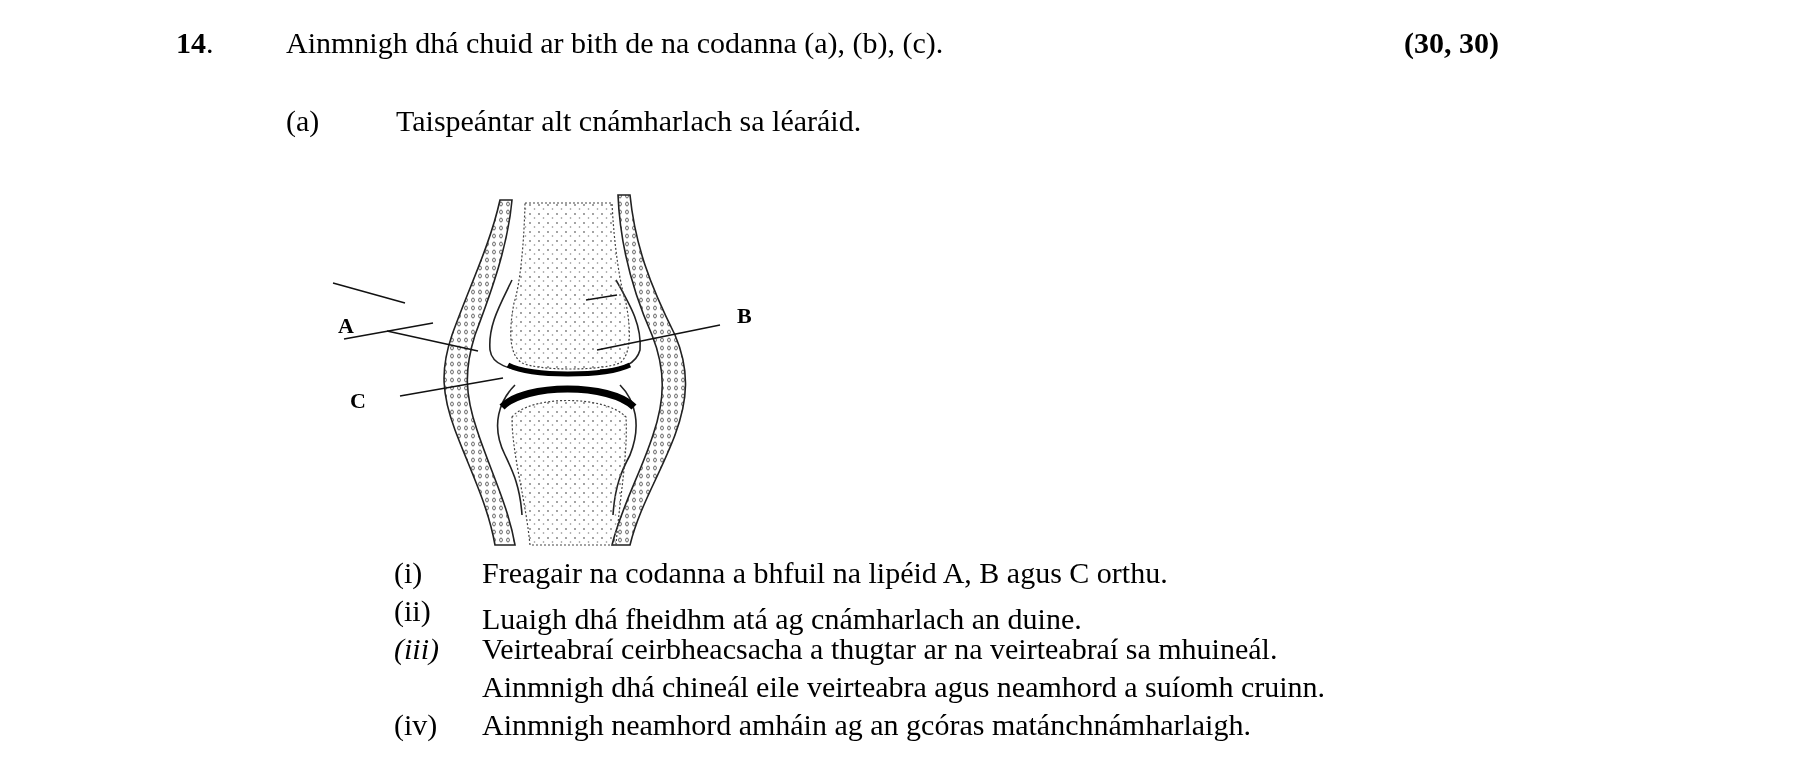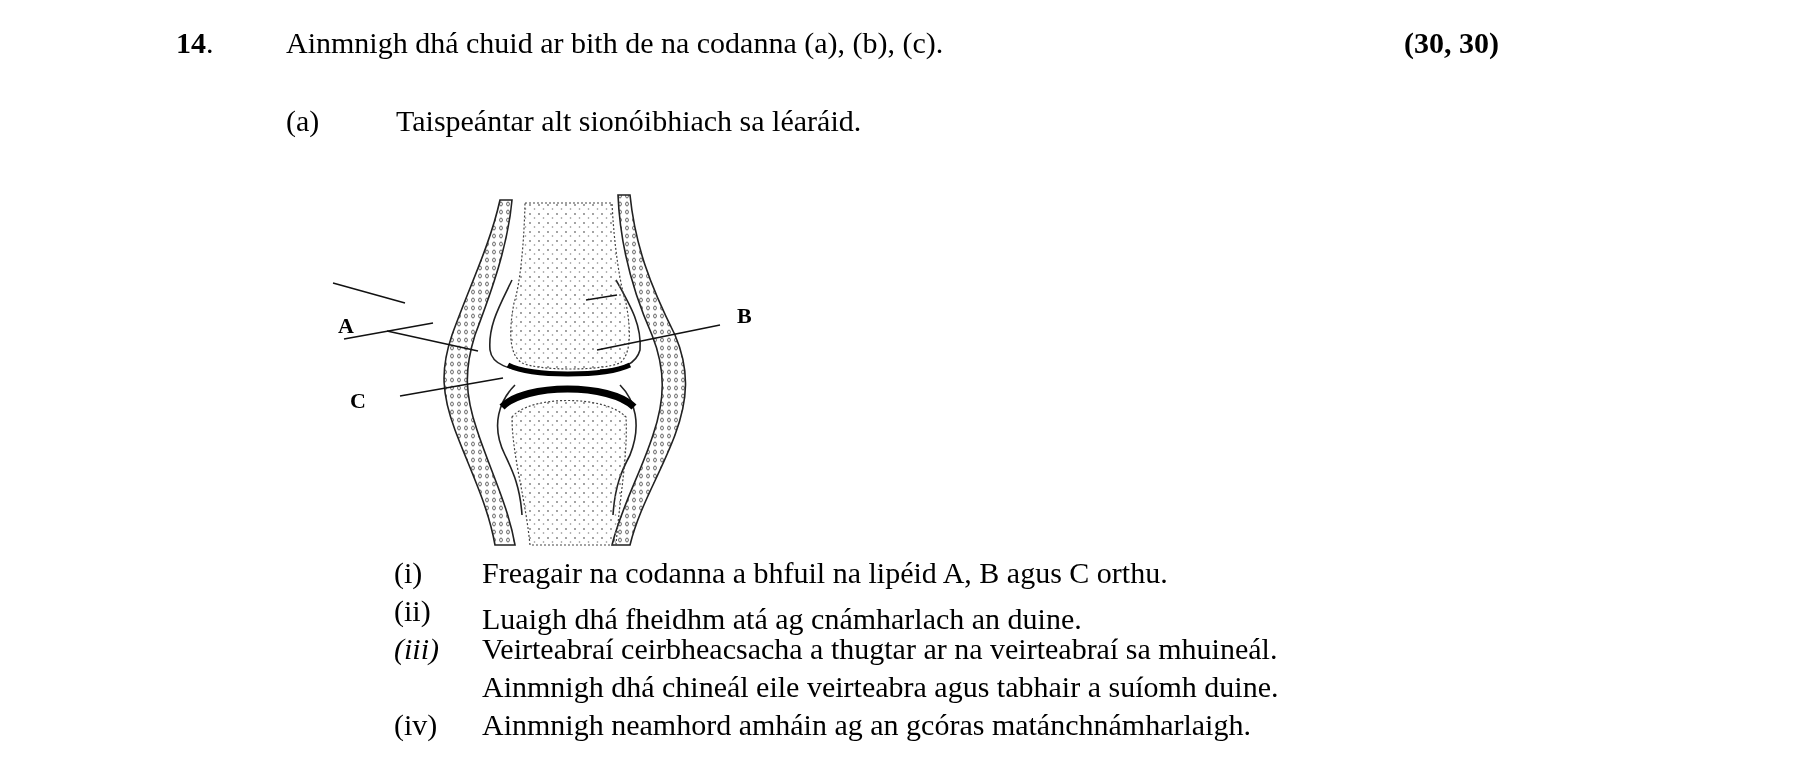--- a/index.html
+++ b/index.html
@@ -21,21 +21,21 @@
   .diagram { position: absolute; left: 330px; top: 185px; width: 440px; height: 365px; }
 </style>
 </head>
 <body>
 
 <div class="abs qnum"><span>14</span><span style="font-weight:normal">.</span></div>
 <div class="abs intro"><span>Ainmnigh </span><b>dhá</b><span> chuid ar bith de na codanna  (a), (b), (c).</span></div>
 <div class="abs marks">(30, 30)</div>
 
 <div class="abs partlabel">(a)</div>
-<div class="abs parttext">Taispeántar alt sionóibhiach sa léaráid.</div>
+<div class="abs parttext">Taispeántar alt cnámharlach sa léaráid.</div>
 
 <div class="diagram">
   <svg width="440" height="365" viewBox="0 0 440 365" xmlns="http://www.w3.org/2000/svg">
     <defs>
       <pattern id="dots" width="9" height="9" patternUnits="userSpaceOnUse">
         <circle cx="2" cy="2" r="0.9" fill="#777"></circle>
         <circle cx="6.5" cy="6" r="0.8" fill="#888"></circle>
       </pattern>
       <pattern id="capsule" width="7" height="8" patternUnits="userSpaceOnUse">
         <ellipse cx="3" cy="3" rx="1.4" ry="2" fill="none" stroke="#444" stroke-width="0.8"></ellipse>
@@ -82,19 +82,19 @@
 <div class="abs sublabel" style="top:596px;">(ii)</div>
 <div class="abs subtext" style="top:596px;margin-top:8px;">
   <span>Luaigh </span><b>dhá</b><span> fheidhm atá ag cnámharlach an duine.</span>
 </div>
 
 <div class="abs sublabel" style="top:634px;font-style:italic;">(iii)</div>
 <div class="abs subtext" style="top:634px;">
   <span>Veirteabraí ceirbheacsacha a thugtar ar na veirteabraí sa mhuineál.</span>
 </div>
 <div class="abs subtext" style="top:672px;">
-  <span>Ainmnigh </span><b>dhá</b><span> chineál eile veirteabra </span><b>agus</b><span> tabhair a suíomh duine.</span>
+  <span>Ainmnigh </span><b>dhá</b><span> chineál eile veirteabra </span><b>agus</b><span> neamhord a suíomh cruinn.</span>
 </div>
 
 <div class="abs sublabel" style="top:710px;">(iv)</div>
 <div class="abs subtext" style="top:710px;">
   <span>Ainmnigh neamhord </span><b>amháin</b><span> ag an gcóras matánchnámharlaigh.</span>
 </div>
 
 </body></html>

